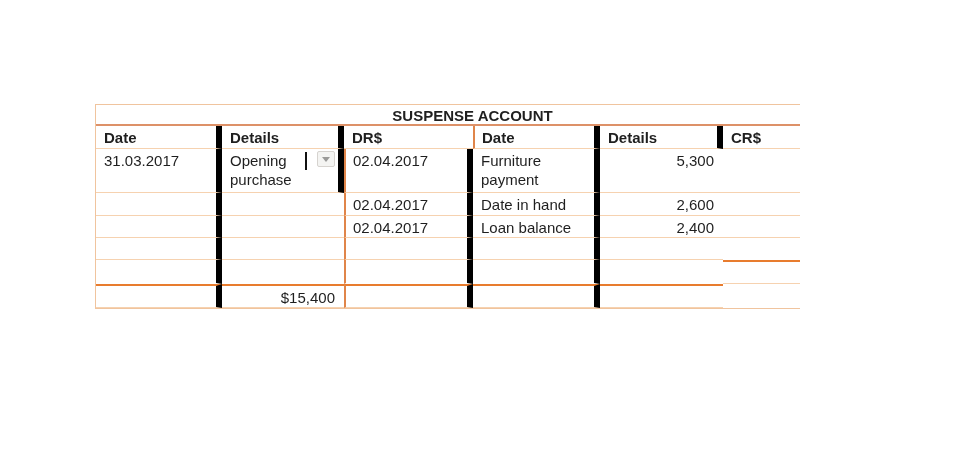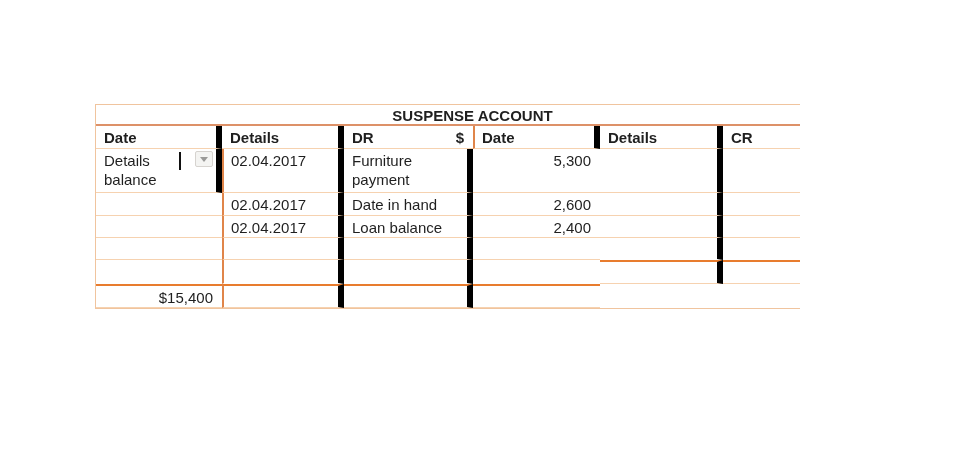--- a/index.html
+++ b/index.html
@@ -49,21 +49,21 @@
     padding-top: 1px;
   }
   
   .cell.div-l { border-left: 2px solid #e0854a; padding-left: 7px; }
   
   .cell.total-top { border-top: 2px solid #e87c2e; }
   .cell.no-b { border-bottom-color: transparent; }
   .hdr { font-weight: 700; }
   .amt-cell {
     display: flex;
-    justify-content: space-between;
+    justify-content: flex-start;
     align-items: flex-start;
   }
   .num { text-align: right; padding-right: 9px; }
   .wrap {
     white-space: normal;
     position: relative;
   }
   .wrap .details-text {
     display: inline-block;
     max-width: 74px;
@@ -115,22 +115,23 @@
       <span>DR</span>
       <span style="padding-right:1px;">$</span>
     </div>
     <div class="cell hdr div-l">Date</div>
     <div class="cell hdr">Details</div>
     <div class="cell hdr amt-cell last">
       <span>CR</span>
       <span style="padding-right:1px;">$</span>
     </div>
 
+    <div class="cell">31.03.2017</div>
     <div class="cell wrap">
-      <span class="details-text">Details balance</span><span class="text-caret"></span>
+      <span class="details-text">Opening purchase</span><span class="text-caret"></span>
       <span class="dd-btn">
         <span class="dd-arrow"></span>
       </span>
     </div>
     <div class="cell div-l">02.04.2017</div>
     <div class="cell wrap">
       <span class="details-text w80">Furniture payment</span>
     </div>
     <div class="cell num last">5,300</div>
 

